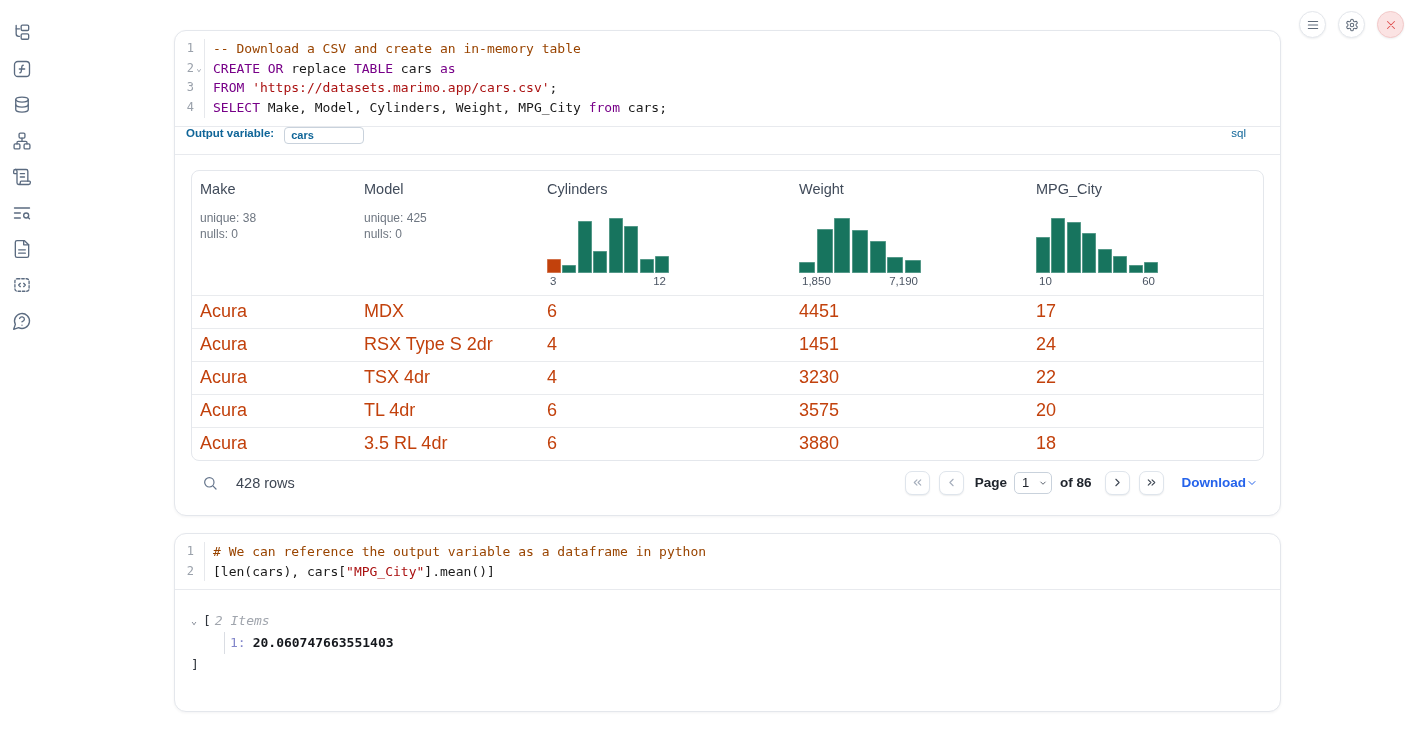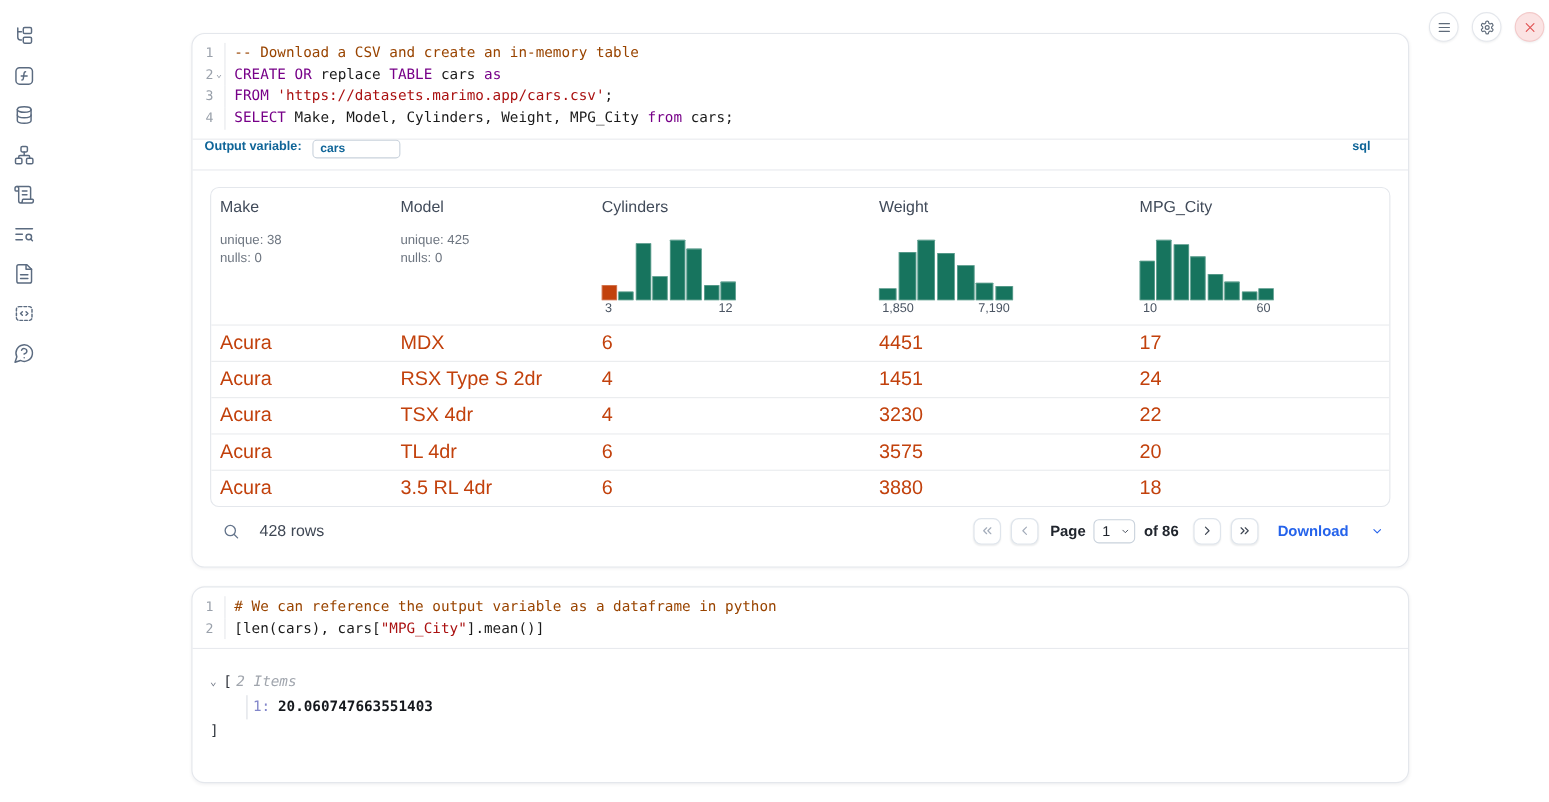--- a/index.html
+++ b/index.html
@@ -40,21 +40,21 @@
   .tok-cmt { color:#994400; }
   .tok-plain { color:#1a1a1a; }
 
   
   .outvar-bar { height:28px; display:flex; padding:0 11px;
     border-bottom:1px solid #e8eaee; }
   .outvar-label { font-size:11.5px; font-weight:bold; color:#0f6598; }
   .outvar-input { margin-left:10px; width:80px; height:17px; border:1px solid #c9d2dc;
     border-radius:4px; padding:0 6px; font-size:11px; font-weight:bold; color:#0f6598;
     font-family:"Liberation Sans", sans-serif; outline:none; }
-  .lang-badge { margin-left:auto; font-size:11.5px; font-weight:bold; color:#0f6598; padding-right:23px; }
+  .lang-badge { margin-left:auto; font-size:11.5px; font-weight:normal; color:#0f6598; padding-right:23px; }
 
   
   .output-area { padding:15px 16px 0 16px; }
   .table-box { border:1px solid #e4e7ec; border-radius:8px; overflow:hidden; }
   .tgrid { display:grid; grid-template-columns:164px 183px 252px 237px 1fr; }
   .thead { height:124px; }
   .th { padding:10px 8px 8px 8px; display:flex; flex-direction:column; }
   .th-name { font-size:14.5px; color:#414b5a; cursor:pointer; }
   .th-stats { margin-top:13px; font-size:12px; color:#6e7681; line-height:16.5px; }
   .hist { margin-top:auto; width:122px; }
@@ -79,21 +79,21 @@
   .pg-btn.enabled svg { stroke:#3f4754; }
   .pg-btn.disabled svg { stroke:#a4adbb; }
   .pg-label { margin-left:11px; font-size:13.5px; font-weight:bold; color:#20252d; }
   .pg-select-wrap { position:relative; margin-left:7px; }
   .pg-select { width:38px; height:22px; border:1px solid #c9d2dc; border-radius:5px;
     font-size:13px; color:#20252d; padding:0 0 0 7px; appearance:none; background:#fff; cursor:pointer; }
   .pg-select-wrap svg { position:absolute; right:4px; top:6px; width:10px; height:10px;
     stroke:#3f4754; fill:none; stroke-width:2; pointer-events:none; }
   .pg-of { margin-left:8px; font-size:13.5px; font-weight:bold; color:#20252d; }
   .pg-of + .pg-btn { margin-left:13px; }
-  .download { margin-left:18px; display:flex; align-items:center; gap:20px;
+  .download { margin-left:18px; display:flex; align-items:center; gap:0;
     font-size:13.5px; font-weight:bold; color:#2563eb; cursor:pointer; }
   .download svg { width:12px; height:12px; stroke:#2563eb; fill:none; stroke-width:2;
     stroke-linecap:round; stroke-linejoin:round; }
 
   
   .tree-output { padding:20px 16px 0 16px; font-family:"DejaVu Sans Mono", monospace;
     font-size:13px; color:#1f242b; }
   .tree-row1 { height:22px; line-height:22px; display:flex; align-items:center; }
   .tree-chevron { color:#6b7280; font-size:10px; width:12px; cursor:pointer; }
   .tree-bracket { color:#30353d; }

